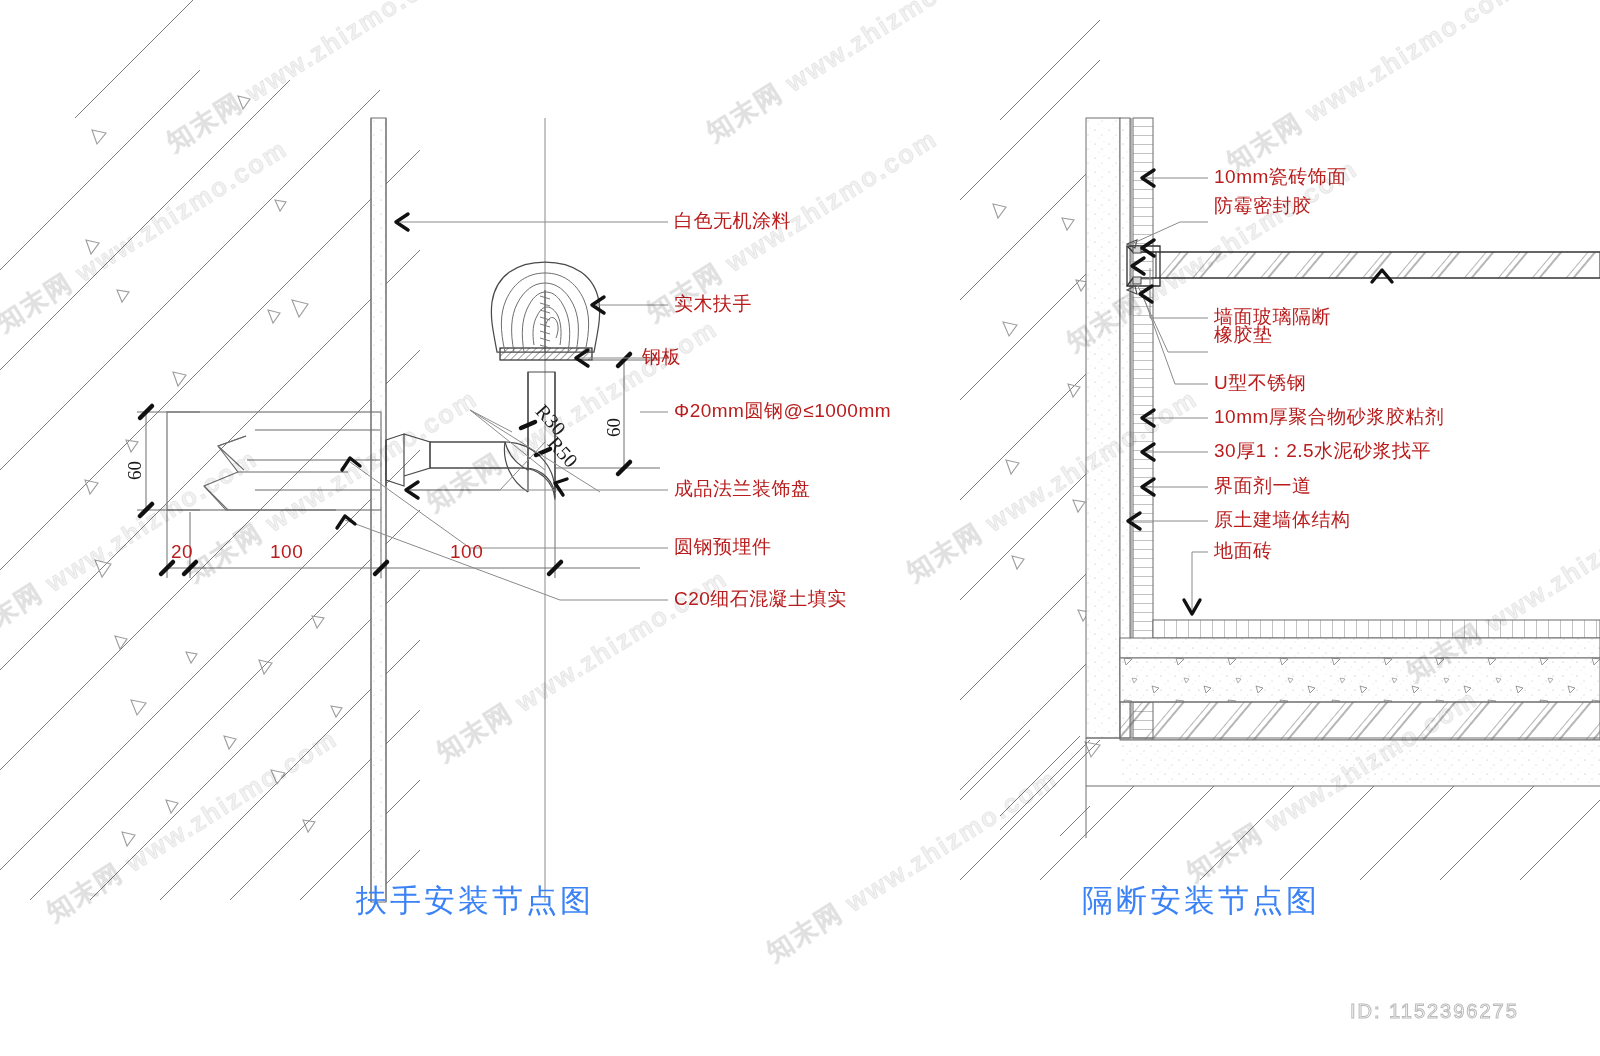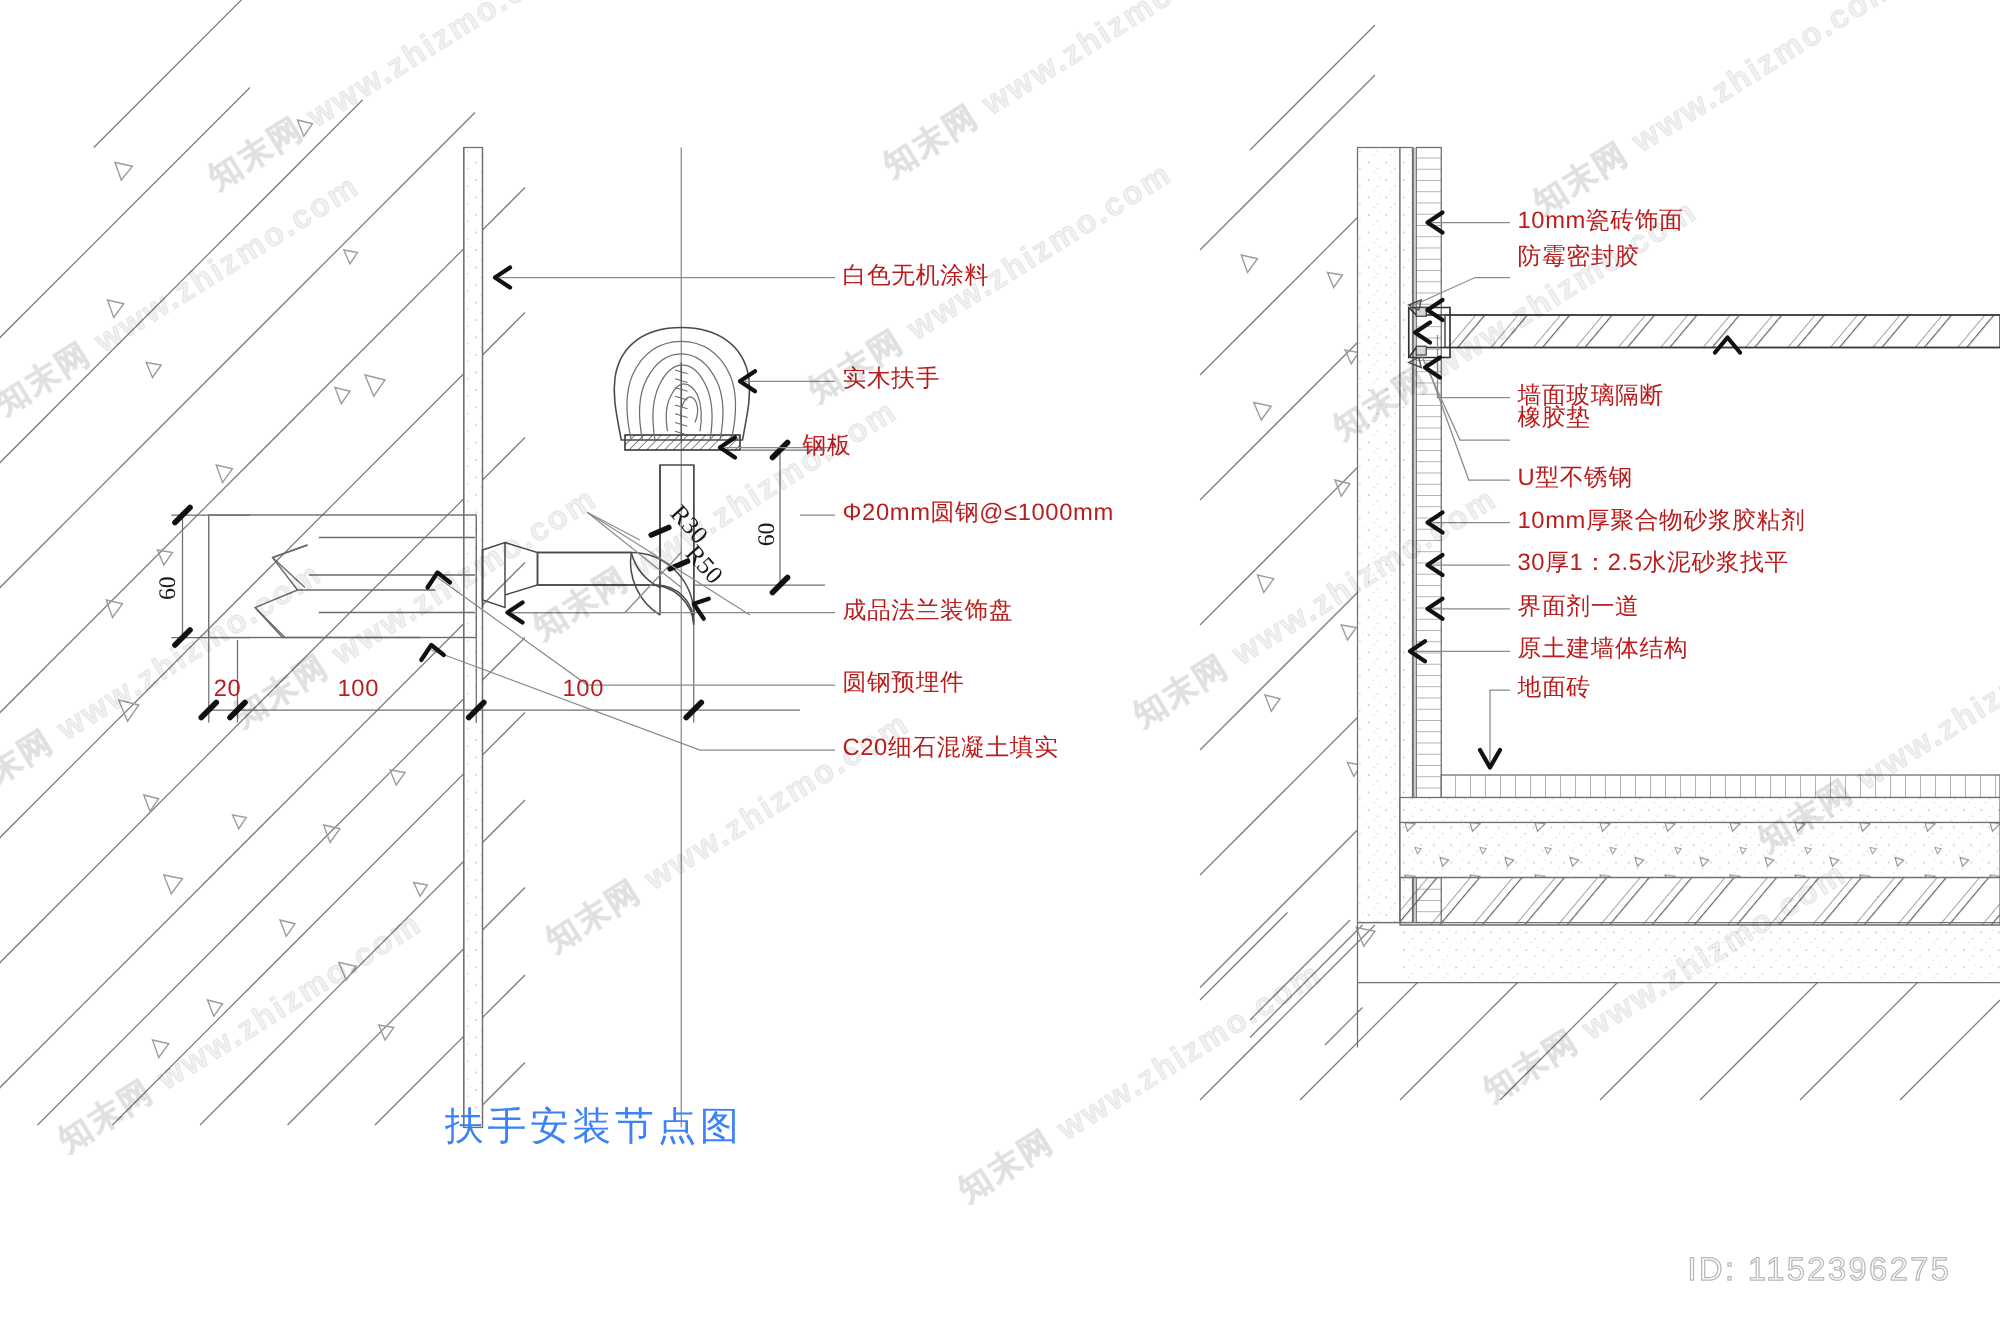--- a/index.html
+++ b/index.html
@@ -30,21 +30,21 @@
   .rad{
     position:absolute;font-size:20px;
     transform-origin:left top;
     font-family:"Liberation Serif",serif;color:#1a1a1a;white-space:nowrap;
   }
   .title{
     position:absolute;font-size:31px;letter-spacing:3px;
     font-family:"Liberation Serif",serif;color:#3b82f6;white-space:nowrap;
   }
   .idtext{
-    position:absolute;font-size:26px;letter-spacing:2px;
+    position:absolute;font-size:20px;letter-spacing:2px;
     color:#ffffff;
     -webkit-text-stroke:1px #b9b9b9;
     font-family:"Liberation Sans",sans-serif;white-space:nowrap;
   }
   .wm-logo{
     position:absolute;font-size:58px;font-weight:bold;letter-spacing:6px;
     color:#ffffff;-webkit-text-stroke:1.5px #c9c9c9;
     font-family:"Liberation Sans",sans-serif;white-space:nowrap;
   }
   .wm{
@@ -418,20 +418,21 @@
   <div class="lbl note" style="left:1214px;top:307px;">墙面玻璃隔断</div>
   <div class="lbl note" style="left:1214px;top:325px;">橡胶垫</div>
   <div class="lbl note" style="left:1214px;top:373px;">U型不锈钢</div>
   <div class="lbl note" style="left:1214px;top:407px;">10mm厚聚合物砂浆胶粘剂</div>
   <div class="lbl note" style="left:1214px;top:441px;text-align:right;">30厚1：2.5水泥砂浆找平</div>
   <div class="lbl note" style="left:1214px;top:476px;">界面剂一道</div>
   <div class="lbl note" style="left:1214px;top:510px;">原土建墙体结构</div>
   <div class="lbl note" style="left:1214px;top:541px;">地面砖</div>
 
   <div class="title" style="left:356px;top:880px;">扶手安装节点图</div>
+  <div class="title" style="left:1082px;top:880px;">隔断安装节点图</div>
 
   <div class="wmbox">
     <div class="wm" style="left:-10px;top:310px;transform:rotate(-32deg);">知末网 www.zhizmo.com</div>
     <div class="wm" style="left:160px;top:130px;transform:rotate(-32deg);">知末网 www.zhizmo.com</div>
     <div class="wm" style="left:-40px;top:620px;transform:rotate(-32deg);">知末网 www.zhizmo.com</div>
     <div class="wm" style="left:180px;top:560px;transform:rotate(-32deg);">知末网 www.zhizmo.com</div>
     <div class="wm" style="left:420px;top:490px;transform:rotate(-32deg);">知末网 www.zhizmo.com</div>
     <div class="wm" style="left:640px;top:300px;transform:rotate(-32deg);">知末网 www.zhizmo.com</div>
     <div class="wm" style="left:700px;top:120px;transform:rotate(-32deg);">知末网 www.zhizmo.com</div>
     <div class="wm" style="left:430px;top:740px;transform:rotate(-32deg);">知末网 www.zhizmo.com</div>

